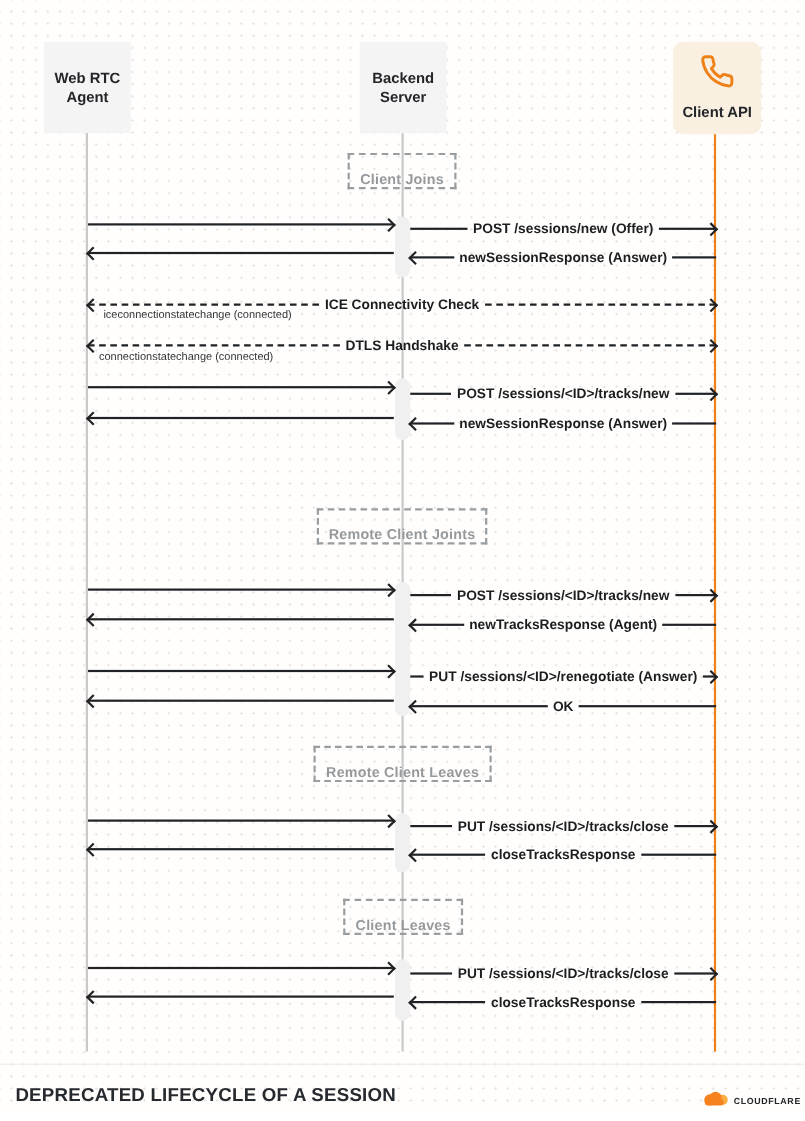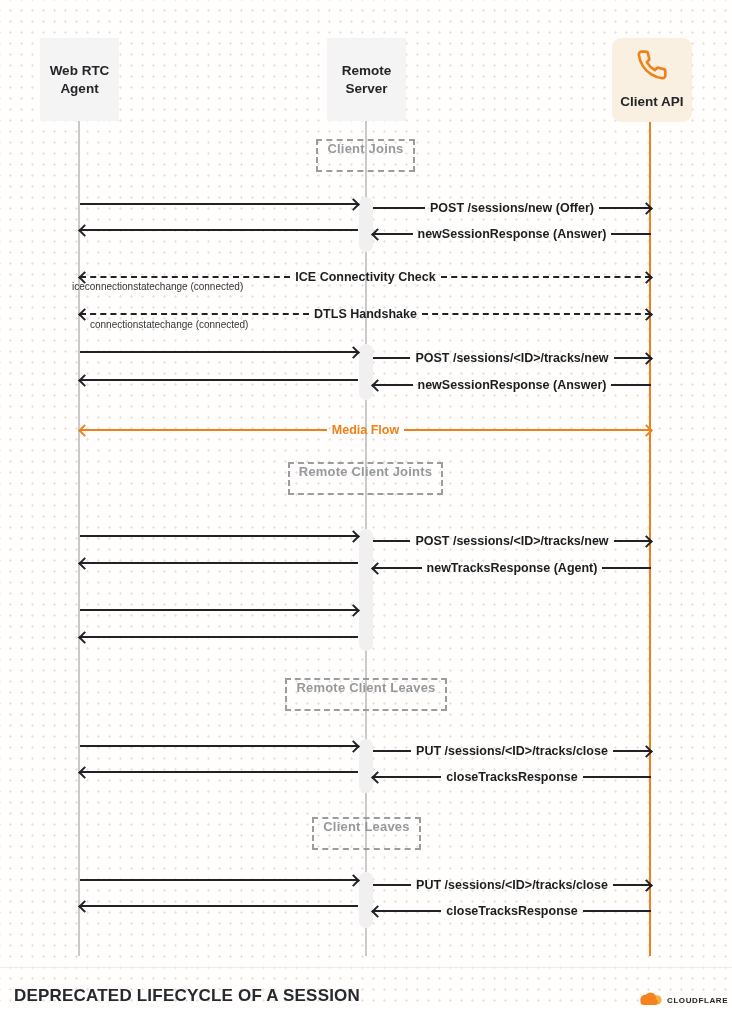--- a/index.html
+++ b/index.html
@@ -26,21 +26,21 @@
     font-weight:700;font-size:13.5px;line-height:1.32;color:#232528;text-align:center;z-index:2;
     background:#F4F4F5;
   }
   .actor.api{background:#FAF0E2;border-radius:9px;}
   .actor.api .phone{margin-bottom:7px;}
   
   .bar{position:absolute;left:359px;width:14px;background:#F0F0F1;border-radius:7px;z-index:1;}
   
   .section{
     position:absolute;height:33px;border:2px dashed #9A9DA0;z-index:2;
-    display:flex;align-items:flex-start;justify-content:center;
+    display:flex;align-items:flex-end;justify-content:center;
     color:#96999C;font-weight:600;font-size:13px;letter-spacing:0.2px;white-space:nowrap;
   }
   
   .arrow{position:absolute;height:18px;display:flex;align-items:center;z-index:3;}
   .seg{flex:1;height:0;border-top:2.5px solid var(--dark);}
   .seg.dashed{border-top-style:dashed;}
   .chev{flex:none;width:9px;height:9px;border-top:2.5px solid var(--dark);border-right:2.5px solid var(--dark);}
   .chev.r{transform:rotate(45deg);margin-left:-9px;}
   .chev.l{transform:rotate(-135deg);margin-right:-9px;}
   .arrow .msg{
@@ -73,21 +73,21 @@
   <div class="bar" style="top:344px;height:56px;"></div>
   <div class="bar" style="top:529px;height:122px;"></div>
   <div class="bar" style="top:739px;height:54px;"></div>
   <div class="bar" style="top:872px;height:56px;"></div>
 
   <div class="actor" style="left:40px;top:38px;width:79px;height:83px;">
     <span>Web RTC</span>
     <span>Agent</span>
   </div>
   <div class="actor" style="left:327px;top:38px;width:79px;height:83px;">
-    <span>Remote</span>
+    <span>Backend</span>
     <span>Server</span>
   </div>
   <div class="actor api" style="left:612px;top:38px;width:80px;height:84px;">
     <span class="phone">
       <svg width="32" height="32" viewBox="0 0 24 24" fill="none" stroke="#EE8219" stroke-width="2" stroke-linecap="round" stroke-linejoin="round">
         <path d="M22 16.92v3a2 2 0 0 1-2.18 2 19.79 19.79 0 0 1-8.63-3.07 19.5 19.5 0 0 1-6-6 19.79 19.79 0 0 1-3.07-8.67A2 2 0 0 1 4.11 2h3a2 2 0 0 1 2 1.72 12.84 12.84 0 0 0 .7 2.81 2 2 0 0 1-.45 2.11L8.09 9.91a16 16 0 0 0 6 6l1.27-1.27a2 2 0 0 1 2.11-.45 12.84 12.84 0 0 0 2.81.7A2 2 0 0 1 22 16.92z"></path>
       </svg>
     </span>
     <span>Client API</span>
   </div>
@@ -118,21 +118,21 @@
       <i class="seg"></i>
   </div>
 
   <div class="arrow" style="left:80px;top:268px;width:571px;">
     <i class="chev l"></i>
       <i class="seg dashed"></i>
       <span class="msg">ICE Connectivity Check</span>
       <i class="seg dashed"></i>
       <i class="chev r"></i>
   </div>
-  <div class="note" style="left:72px;top:281px;">iceconnectionstatechange (connected)</div>
+  <div class="note" style="left:94px;top:281px;">iceconnectionstatechange (connected)</div>
 
   <div class="arrow" style="left:80px;top:305px;width:571px;">
     <i class="chev l"></i>
       <i class="seg dashed"></i>
       <span class="msg">DTLS Handshake</span>
       <i class="seg dashed"></i>
       <i class="chev r"></i>
   </div>
   <div class="note" style="left:90px;top:319px;text-align:center;">connectionstatechange (connected)</div>
 
@@ -151,27 +151,20 @@
       <i class="chev l"></i>
       <i class="seg"></i>
     </div>
   <div class="arrow" style="left:373px;top:376px;width:278px;">
     <i class="chev l"></i>
       <i class="seg"></i>
       <span class="msg">newSessionResponse (Answer)</span>
       <i class="seg"></i>
   </div>
 
-  <div class="arrow orange" style="left:80px;top:421px;width:571px;">
-    <i class="chev l"></i>
-      <i class="seg"></i>
-      <span class="msg">Media Flow</span>
-      <i class="seg"></i>
-      <i class="chev r"></i>
-  </div>
 
   <div class="section" style="left:288px;top:462px;width:155px;">
     <span>Remote Client Joints</span>
   </div>
 
   <div class="arrow" style="left:80px;top:527px;width:278px;">
       <i class="seg"></i>
       <i class="chev r"></i>
     </div>
   <div class="arrow" style="left:373px;top:532px;width:278px;">
@@ -189,25 +182,37 @@
     <i class="chev l"></i>
       <i class="seg"></i>
       <span class="msg">newTracksResponse (Agent)</span>
       <i class="seg"></i>
   </div>
 
   <div class="arrow" style="left:80px;top:601px;width:278px;">
       <i class="seg"></i>
       <i class="chev r"></i>
     </div>
+  <div class="arrow" style="left:373px;top:606px;width:278px;">
+    <i class="seg"></i>
+      <span class="msg">PUT /sessions/&lt;ID&gt;/renegotiate (Answer)</span>
+      <i class="seg"></i>
+      <i class="chev r"></i>
+  </div>
 
   <div class="arrow" style="left:80px;top:628px;width:278px;">
       <i class="chev l"></i>
       <i class="seg"></i>
     </div>
+  <div class="arrow" style="left:373px;top:633px;width:278px;">
+    <i class="chev l"></i>
+      <i class="seg"></i>
+      <span class="msg">OK</span>
+      <i class="seg"></i>
+  </div>
 
   <div class="section" style="left:285px;top:678px;width:162px;">
     <span>Remote Client Leaves</span>
   </div>
 
   <div class="arrow" style="left:80px;top:737px;width:278px;">
       <i class="seg"></i>
       <i class="chev r"></i>
     </div>
   <div class="arrow" style="left:373px;top:742px;width:278px;">

